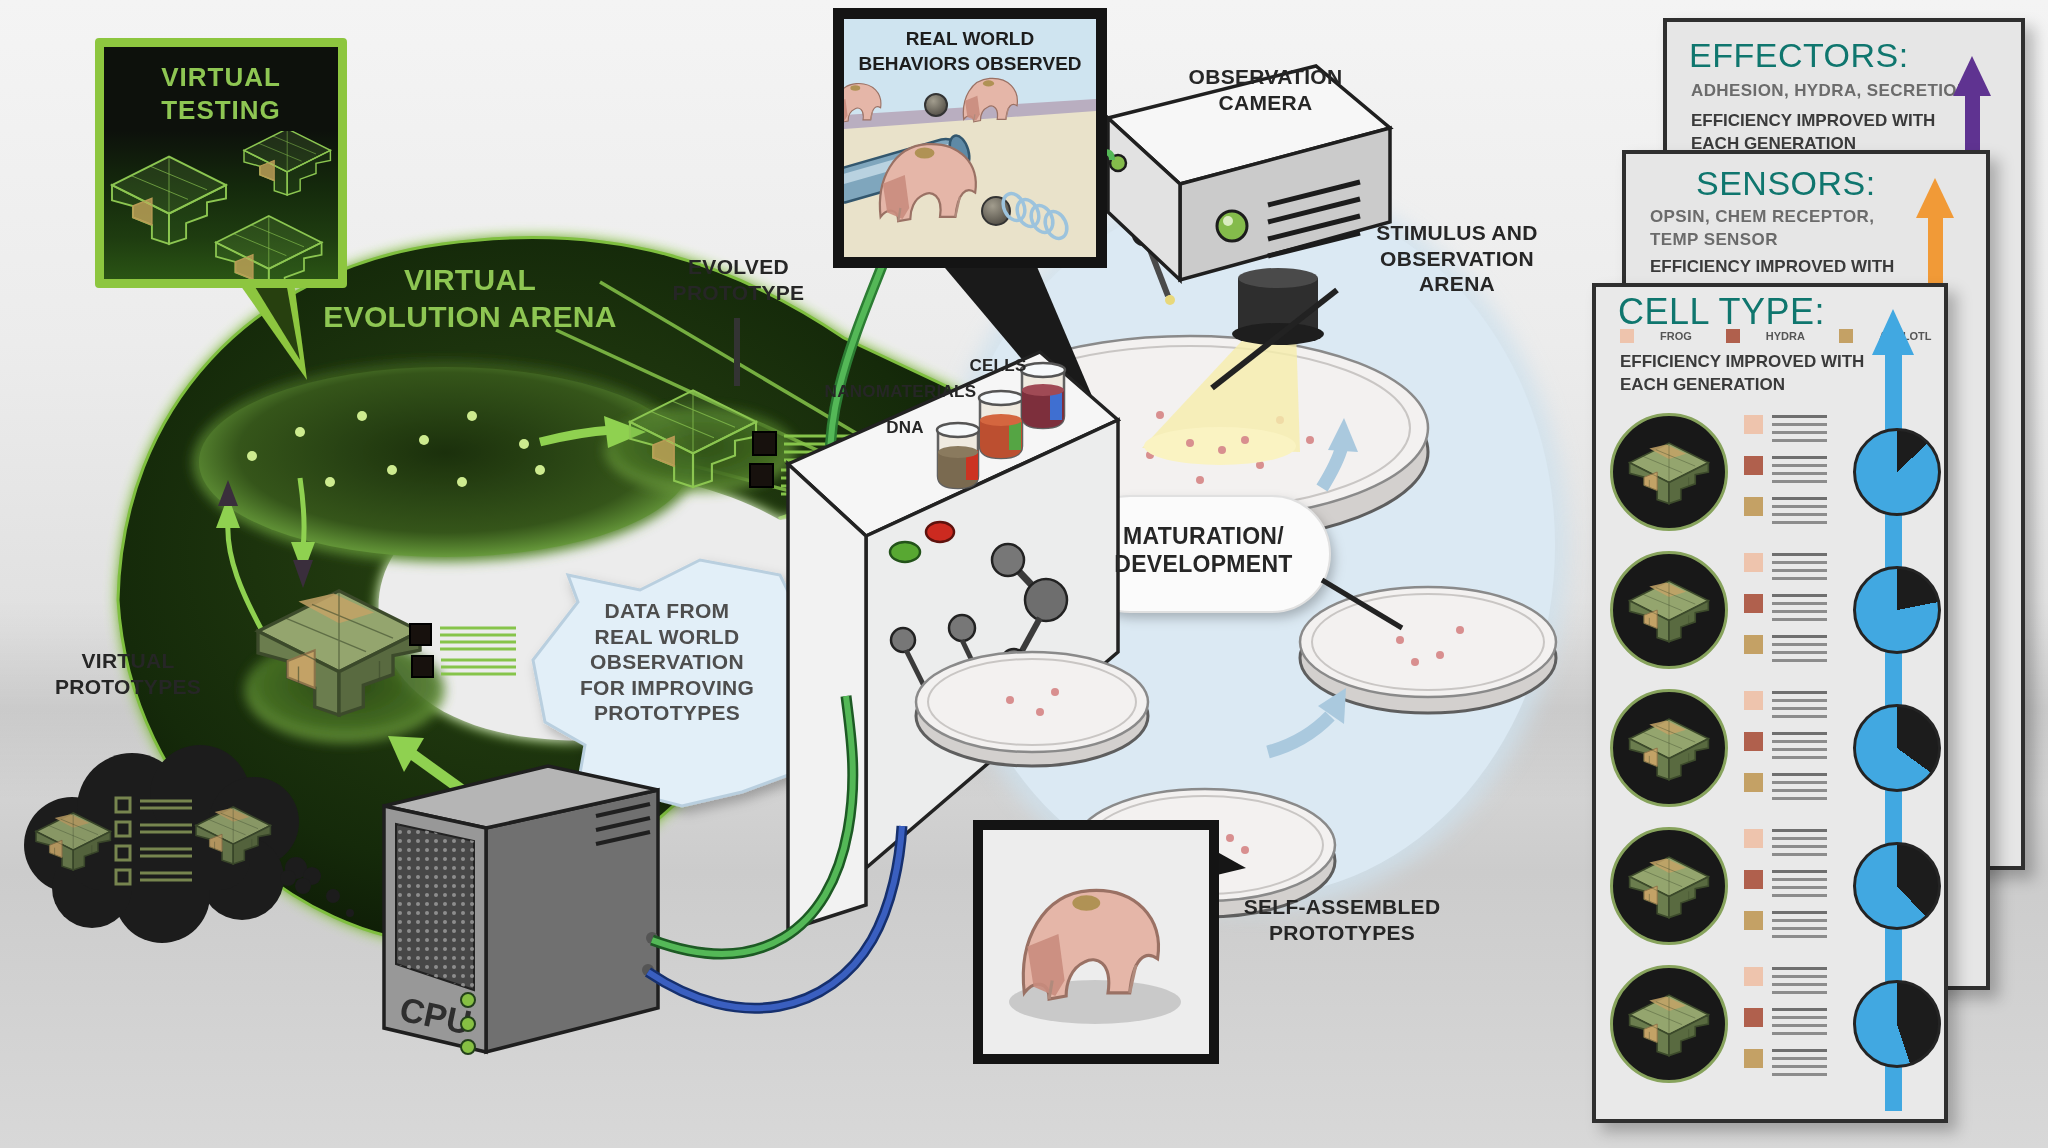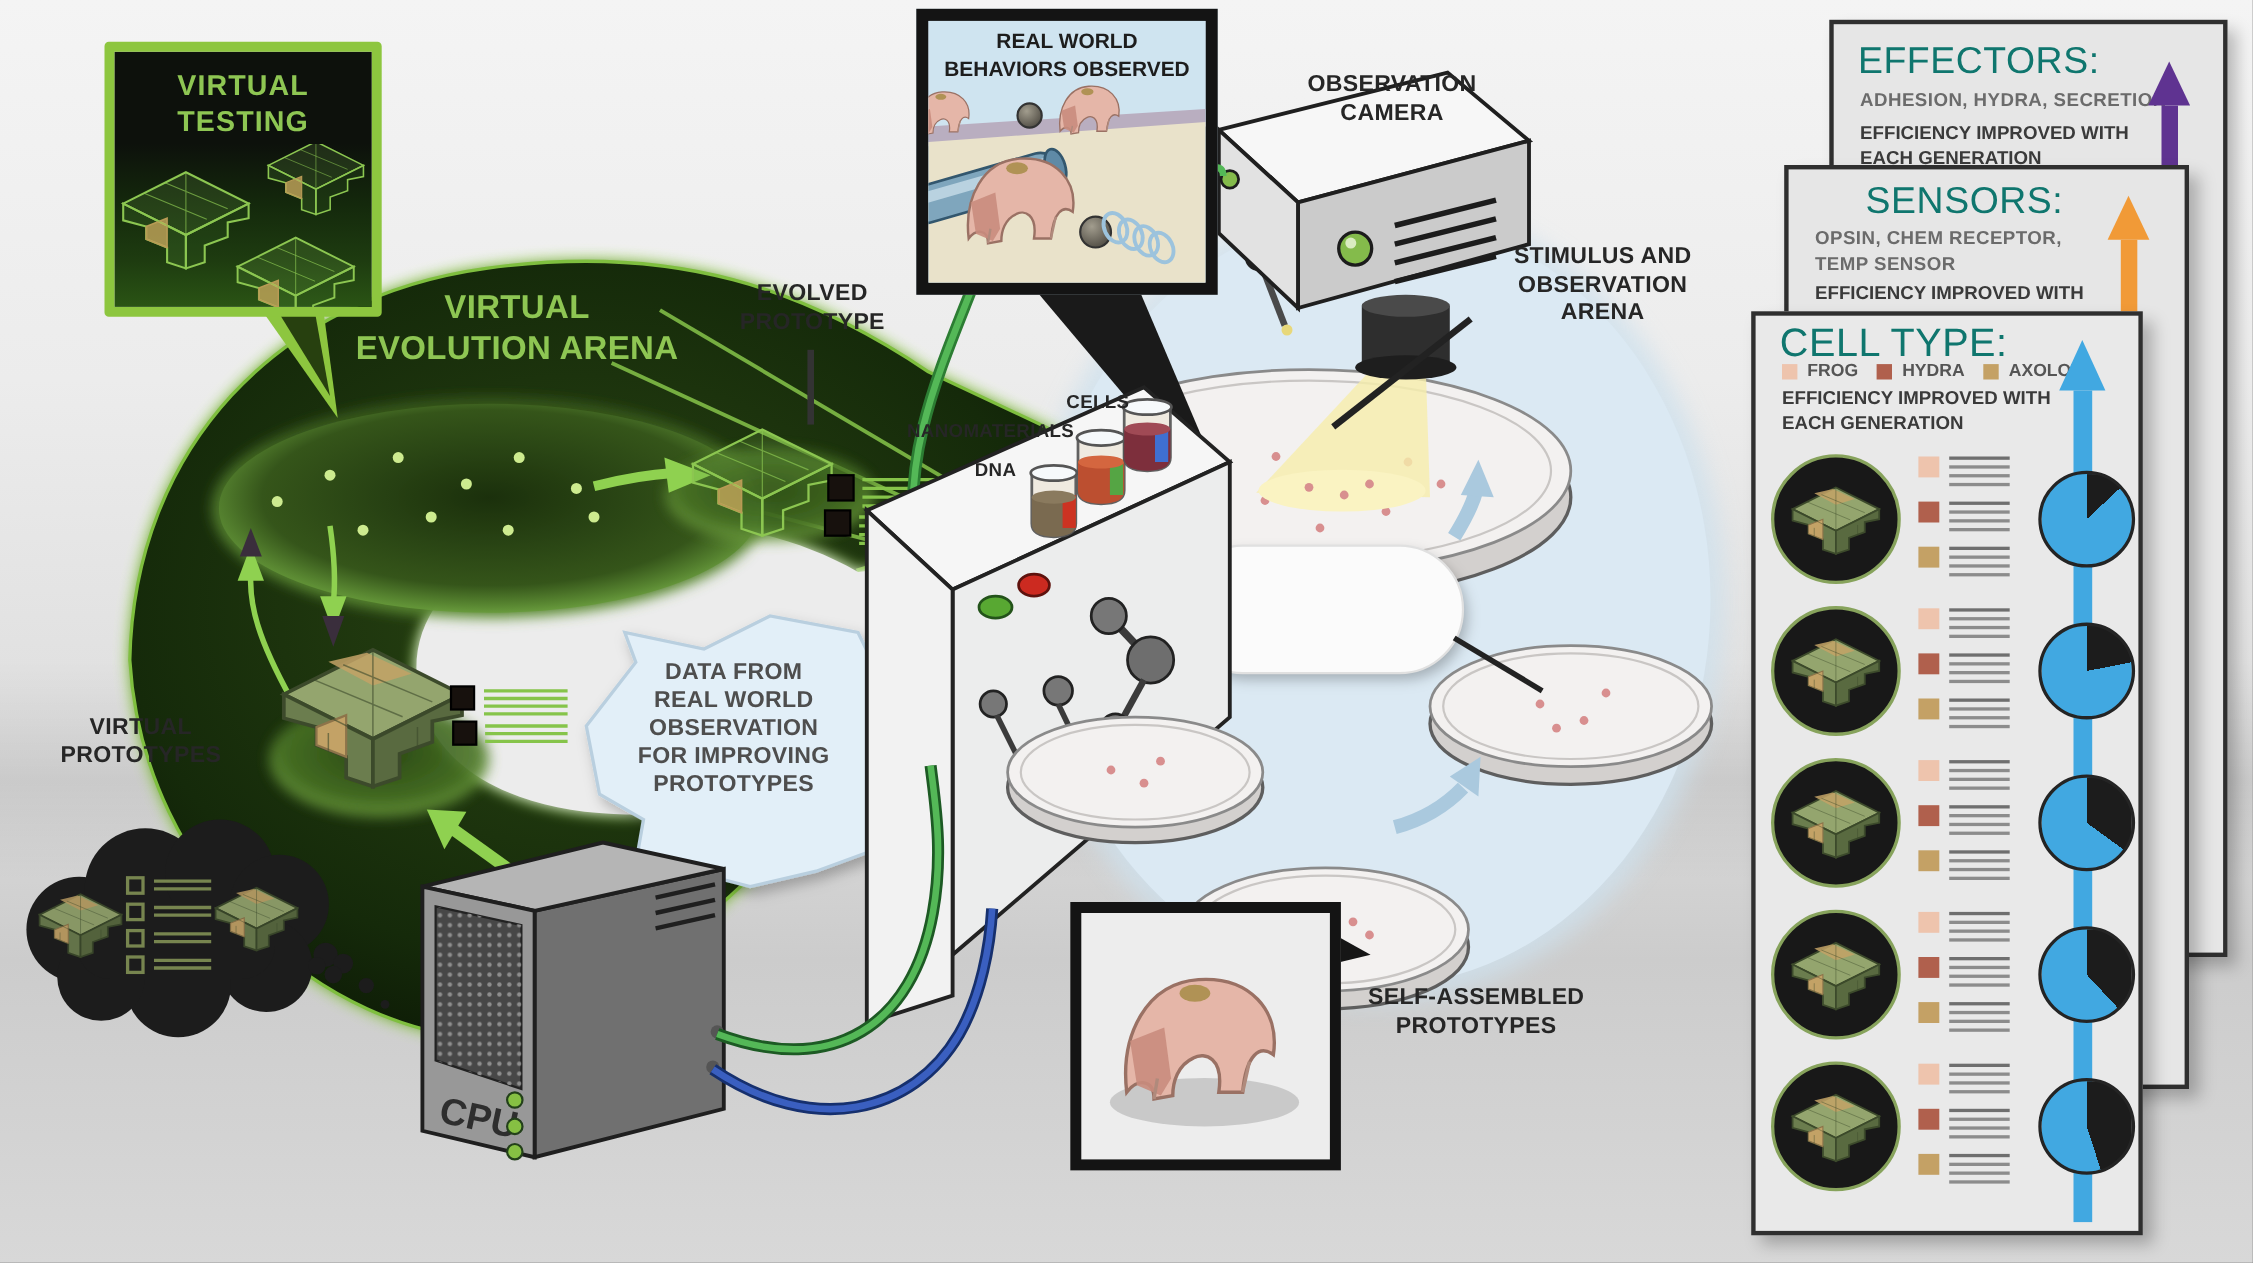--- a/index.html
+++ b/index.html
@@ -34,22 +34,22 @@
   .panel .p-sub{position:absolute;left:24px;font-weight:bold;color:#6b6b6b;font-size:17px;letter-spacing:.4px;white-space:pre-line;line-height:1.35;}
   .panel .p-note{position:absolute;left:24px;font-weight:bold;color:#3a3a3a;font-size:17px;white-space:pre-line;line-height:1.35;}
   #panel-effectors .p-title{top:14px;font-size:34px;}
   #panel-effectors .p-sub{top:58px;}
   #panel-effectors .p-note{top:88px;}
   #panel-sensors .p-title{top:10px;font-size:34px;margin-left:48px;}
   #panel-sensors .p-sub{top:52px;}
   #panel-sensors .p-note{top:102px;}
   #panel-celltype .p-title{top:4px;font-size:36px;}
   #panel-celltype .p-note{top:64px;}
-  .legend-row{position:absolute;left:24px;top:42px;display:flex;align-items:center;gap:9px;
-    font-weight:bold;font-size:16px;color:#555;}
+  .legend-row{position:absolute;left:24px;top:42px;display:flex;align-items:center;gap:26px;
+    font-weight:bold;font-size:11px;color:#555;}
   .legend-row .sw{width:14px;height:14px;display:inline-block;}
   .legend-row .lg-label{margin-right:8px;}
   .arrow-up{position:absolute;display:flex;flex-direction:column;align-items:center;z-index:1;}
   .arrow-up .head{width:0;height:0;border-left:19px solid transparent;border-right:19px solid transparent;
     border-bottom:40px solid #000;}
   .arrow-up .shaft{width:15px;background:#000;}
   #arr-effectors{left:286px;top:34px;}
   #arr-effectors .shaft{height:740px;}
   #arr-sensors{left:290px;top:24px;}
   #arr-sensors .shaft{height:790px;}
@@ -501,20 +501,22 @@
 <div class="lbl" style="left:636px;top:254px;width:205px;font-size:21px;">EVOLVED
 PROTOTYPE</div>
 <div class="lbl" style="left:1158px;top:64px;width:215px;font-size:21px;">OBSERVATION
 CAMERA</div>
 <div class="lbl" style="left:1352px;top:220px;width:210px;font-size:21px;">STIMULUS AND
 OBSERVATION
 ARENA</div>
 <div class="lbl" style="left:948px;top:356px;width:100px;font-size:17px;">CELLS</div>
 <div class="lbl" style="left:808px;top:382px;width:185px;font-size:17px;">NANOMATERIALS</div>
 <div class="lbl" style="left:870px;top:418px;width:70px;font-size:17px;">DNA</div>
+<div class="lbl" style="left:1086px;top:522px;width:235px;font-size:23px;">MATURATION/
+DEVELOPMENT</div>
 <div class="lbl" style="left:558px;top:598px;width:218px;font-size:21px;color:#4e4e4e;">DATA FROM
 REAL WORLD
 OBSERVATION
 FOR IMPROVING
 PROTOTYPES</div>
 <div class="lbl" style="left:38px;top:648px;width:180px;font-size:21px;">VIRTUAL
 PROTOTYPES</div>
 <div class="lbl" style="left:1232px;top:894px;width:220px;font-size:21px;">SELF-ASSEMBLED
 PROTOTYPES</div>
 

